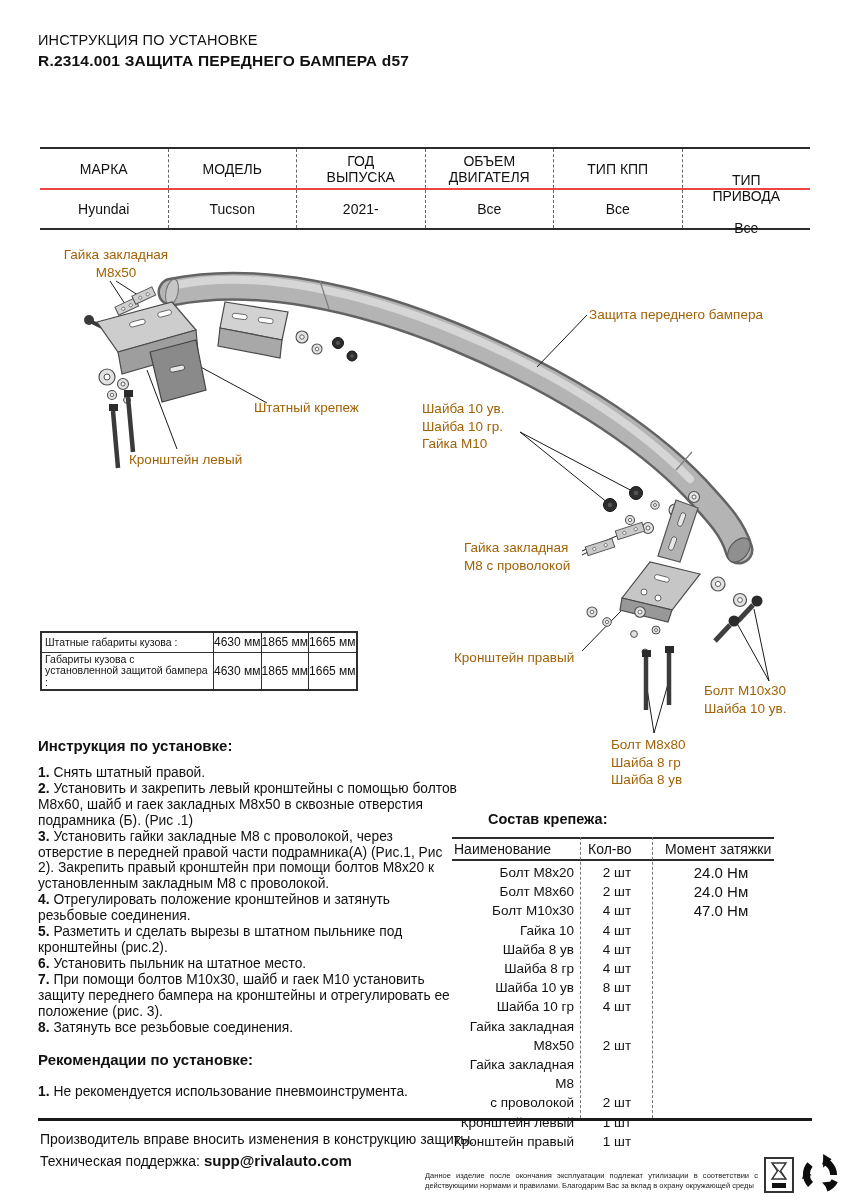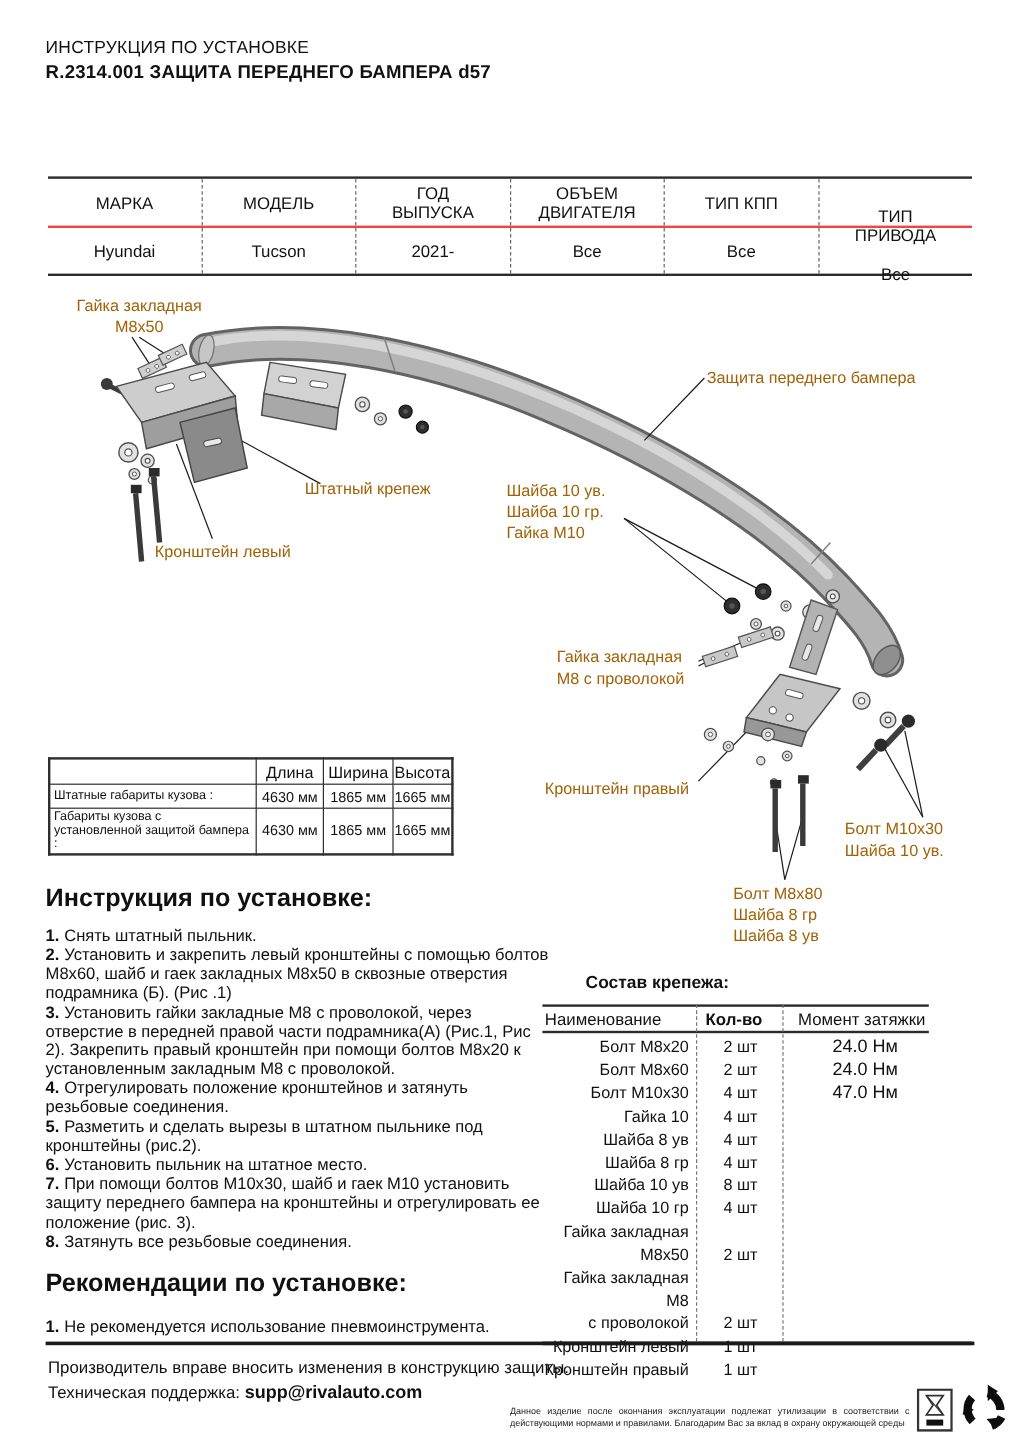--- a/index.html
+++ b/index.html
@@ -20,31 +20,31 @@
   
   .dlabel{position:absolute;font-size:13.5px;line-height:17.5px;color:#a16207;white-space:pre-line;}
   
   #dtable{left:40px;top:631px;border-collapse:collapse;border:2px solid #2f2f2f;}
   #dtable td{border:1px solid #2f2f2f;padding:0;}
   #dtable .dh{font-size:13.5px;text-align:center;height:20px;}
   #dtable .dl{font-size:10.5px;padding:1px 3px;line-height:11.5px;width:165px;}
   #dtable .dv{font-size:12px;text-align:center;}
   
   #instr{left:38px;top:737px;width:420px;}
-  .h1{font-size:21px;font-weight:bold;margin-bottom:11px;}
+  .h1{font-size:15px;font-weight:bold;margin-bottom:11px;}
   .step{font-size:13.8px;line-height:15.9px;}
   .step b{margin-right:4px;}
   #recs-title{margin-top:16px;margin-bottom:16px;}
   
   #ptitle{left:488px;top:811px;font-size:14.5px;font-weight:bold;}
   #ptable{left:452px;top:837px;width:358px;height:284px;}
   #phead{width:322px;border-top:2px solid #2b2b2b;border-bottom:2px solid #2b2b2b;
          display:flex;align-items:center;height:20px;font-size:14px;}
   .ph-name{width:128px;padding-left:2px;}
-  .ph-qty{width:72px;padding-left:6px;font-weight:bold;}
+  .ph-qty{width:72px;padding-left:6px;}
   .ph-tq{padding-left:5px;}
   .prows{padding-top:2px;}
   .prow{display:flex;align-items:flex-end;line-height:19.2px;font-size:13.5px;}
   .pname{width:122px;text-align:right;padding-right:4px;white-space:pre-line;}
   .pqty{width:78px;text-align:center;}
   .ptq{width:130px;text-align:center;font-size:15px;line-height:19.2px;}
   .pdash{position:absolute;top:0;height:281px;border-left:1px dashed #777;width:0;}
   #pdash1{left:128px;} #pdash2{left:200px;}
   #pbottom{position:absolute;left:0;top:281px;width:358px;height:3px;background:#1a1a1a;}
   
@@ -248,44 +248,38 @@
 М8 с проволокой</div>
   <div class="dlabel" style="left:454px;top:649px">Кронштейн правый</div>
   <div class="dlabel" style="left:704px;top:682px">Болт М10х30
 Шайба 10 ув.</div>
   <div class="dlabel" style="left:611px;top:736px">Болт М8х80
 Шайба 8 гр
 Шайба 8 ув</div>
 
   <table class="abs" id="dtable">
     <tbody>
-        <tr>
-      <td class="dl"></td>
-      <td class="dh" style="width:55px">Длина</td>
-      <td class="dh" style="width:57px">Ширина</td>
-      <td class="dh" style="width:48px">Высота</td>
-    </tr>
     <tr style="height:20px">
       <td class="dl">Штатные габариты кузова :</td>
       <td class="dv">4630 мм</td>
       <td class="dv">1865 мм</td>
       <td class="dv">1665 мм</td>
     </tr>
     <tr style="height:34px">
       <td class="dl">Габариты кузова с установленной защитой бампера :</td>
       <td class="dv">4630 мм</td>
       <td class="dv">1865 мм</td>
       <td class="dv">1665 мм</td>
     </tr>
   </tbody>
     </table>
 
   <div class="abs" id="instr">
     <div class="h1">Инструкция по установке:</div>
-    <div class="step"><b>1.</b><span>Снять штатный пыльник.</span></div>
+    <div class="step"><b>1.</b><span>Снять штатный правой.</span></div>
     <div class="step"><b>2.</b><span>Установить и закрепить левый кронштейны с помощью болтов М8х60, шайб и гаек закладных М8х50 в сквозные отверстия подрамника (Б). (Рис .1)</span></div>
     <div class="step"><b>3.</b><span>Установить гайки закладные М8 с проволокой, через отверстие в передней  правой части подрамника(А) (Рис.1, Рис 2). Закрепить правый кронштейн при помощи болтов М8х20 к установленным закладным М8 с проволокой.</span></div>
     <div class="step"><b>4.</b><span>Отрегулировать положение кронштейнов и затянуть резьбовые соединения.</span></div>
     <div class="step"><b>5.</b><span>Разметить и сделать вырезы в штатном пыльнике под кронштейны (рис.2).</span></div>
     <div class="step"><b>6.</b><span>Установить пыльник на штатное место.</span></div>
     <div class="step"><b>7.</b><span>При помощи болтов М10х30, шайб и гаек М10 установить защиту переднего бампера на кронштейны и отрегулировать ее положение (рис. 3).</span></div>
     <div class="step"><b>8.</b><span>Затянуть все резьбовые соединения.</span></div>
     <div class="h1" id="recs-title">Рекомендации по установке:</div>
     <div class="step"><b>1.</b><span>Не рекомендуется использование пневмоинструмента.</span></div>
   </div>

